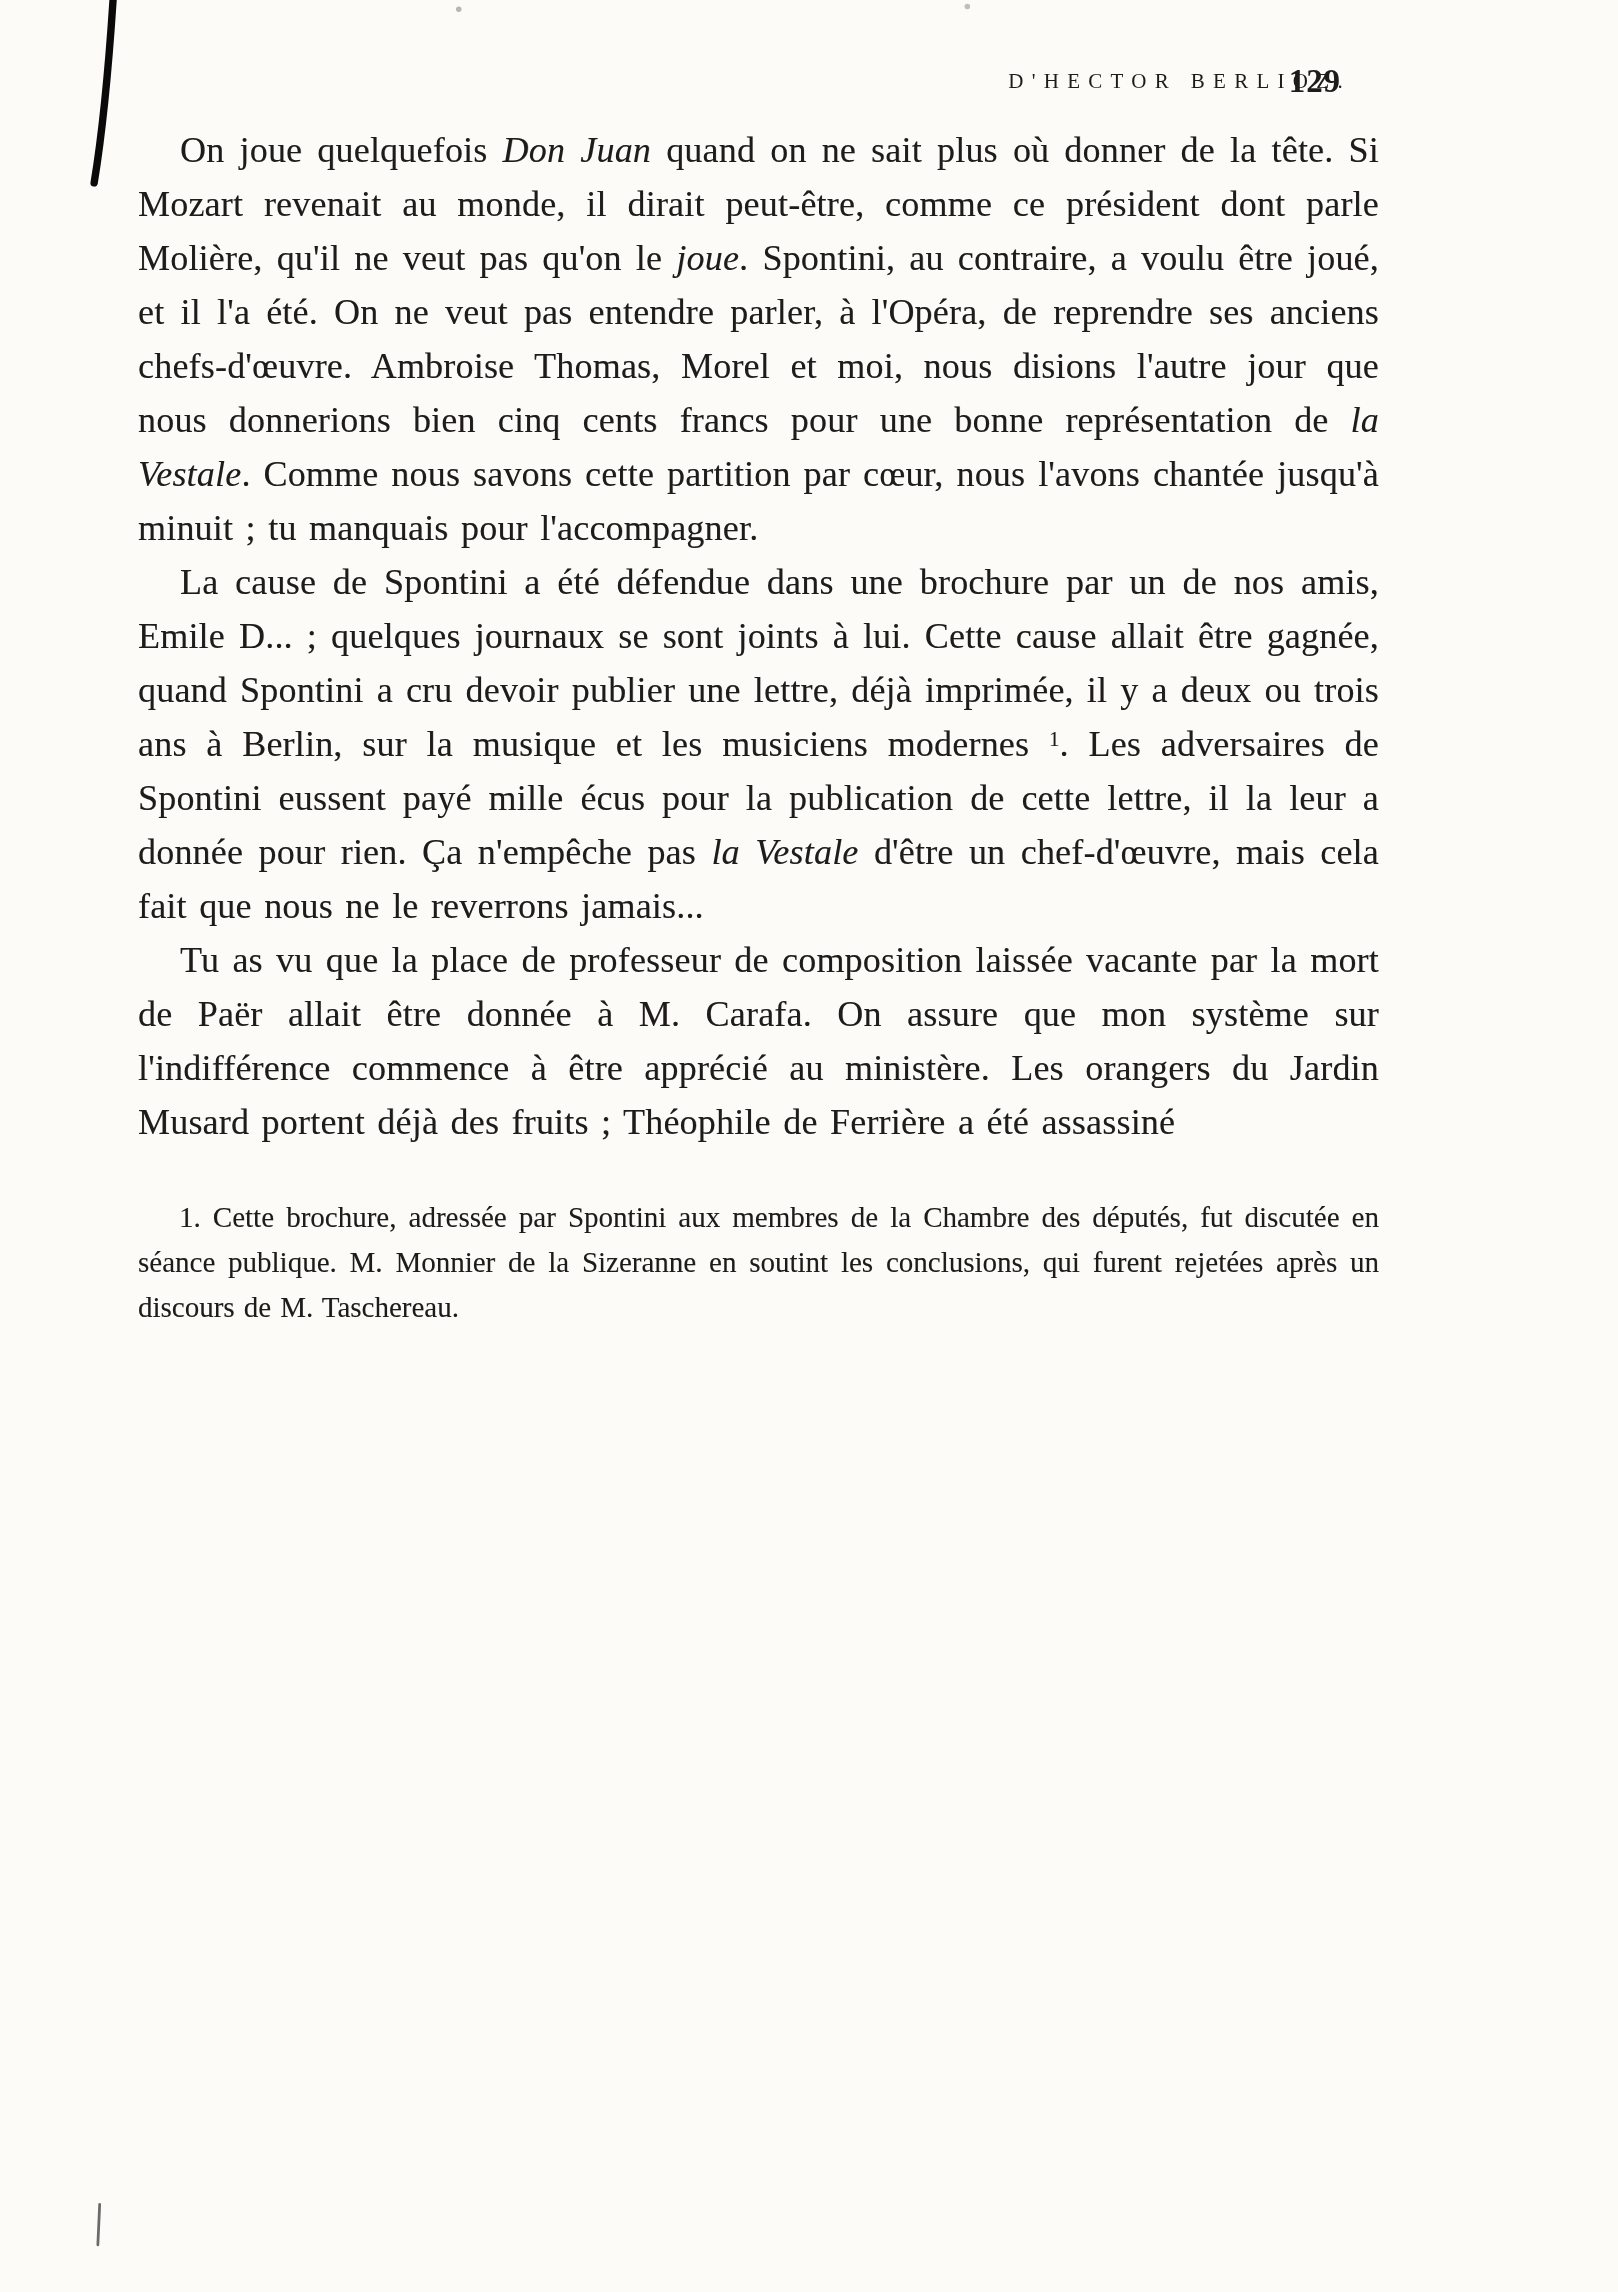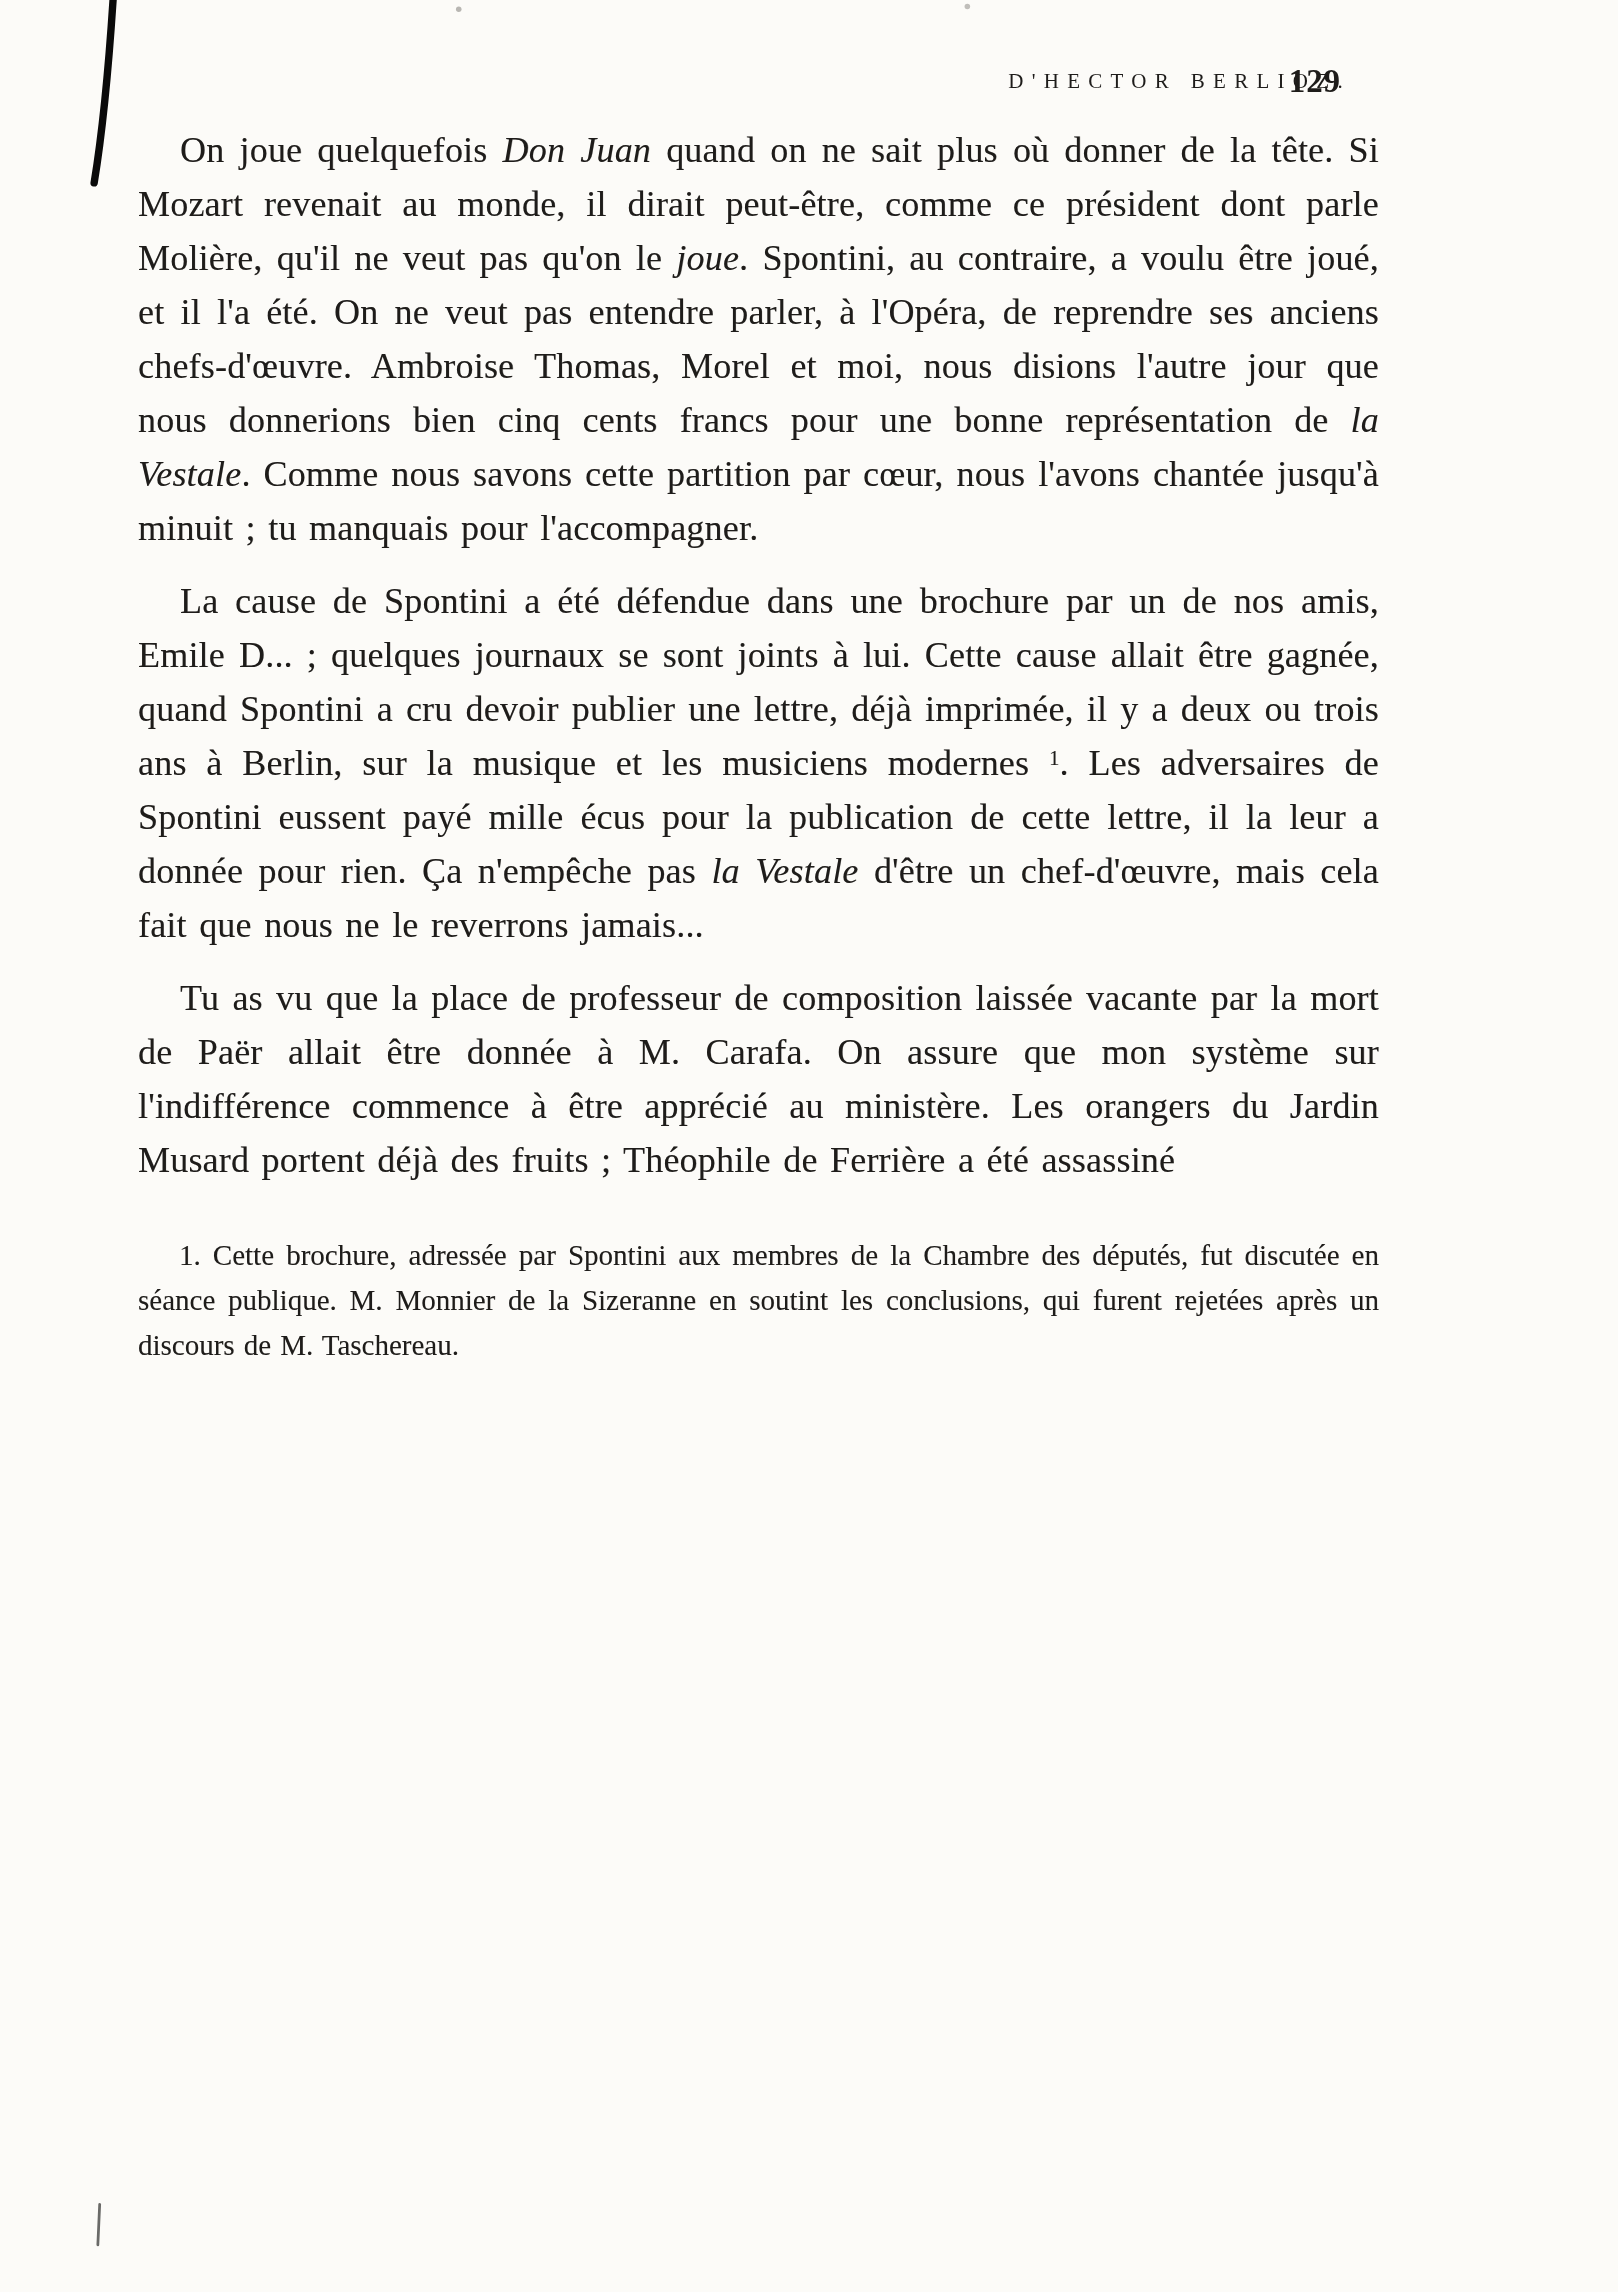--- a/index.html
+++ b/index.html
@@ -54,21 +54,20 @@
     margin-top: 20px;
     font-size: 36px;
     line-height: 54px;
     word-spacing: 3.2px;
     letter-spacing: 0.2px;
     text-shadow: 0.3px 0.3px 0 rgba(25,22,20,0.35);
   }
   .body-text p {
     text-indent: 42px;
     text-align: justify;
-    margin-top: 19px;
   }
   .italic { font-style: italic; }
   sup {
     font-size: 0.58em;
     line-height: 0;
     vertical-align: baseline;
     position: relative;
     top: -0.5em;
   }
   .footnote {

